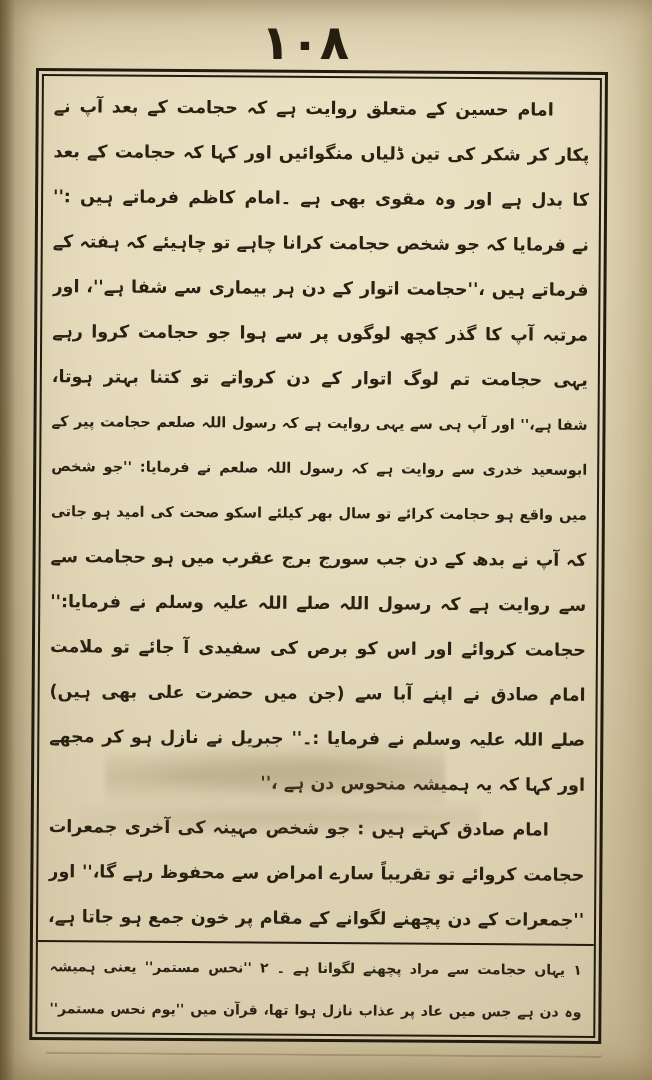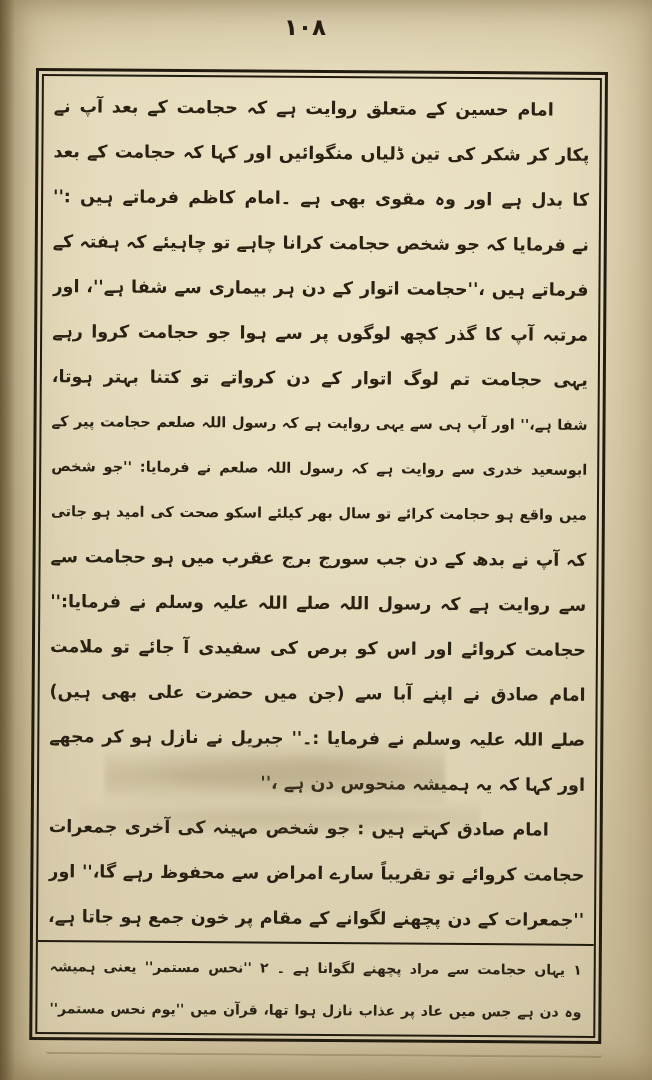--- a/index.html
+++ b/index.html
@@ -20,21 +20,21 @@
       inset 16px 0 28px rgba(92,72,38,.40),
       inset 0 -10px 30px rgba(110,88,48,.25);
   }
   .gutter{
     position:absolute;left:0;top:0;width:15px;height:100%;
     background:linear-gradient(90deg, rgba(74,58,28,.60), rgba(74,58,28,0));
   }
   .pagenum{
     position:absolute;top:14px;left:0;width:610px;
     text-align:center;
-    font-size:23px;font-weight:bold;color:#241d10;
+    font-size:48px;font-weight:bold;color:#241d10;
     letter-spacing:5px;
   }
   .frame{
     position:absolute;left:36px;top:70px;width:572px;height:972px;
     box-sizing:border-box;
     border:3px solid #221b0f;
     padding:3px;
     transform:rotate(0.40deg);
     transform-origin:50% 0;
     background:rgba(240,232,206,.25);

